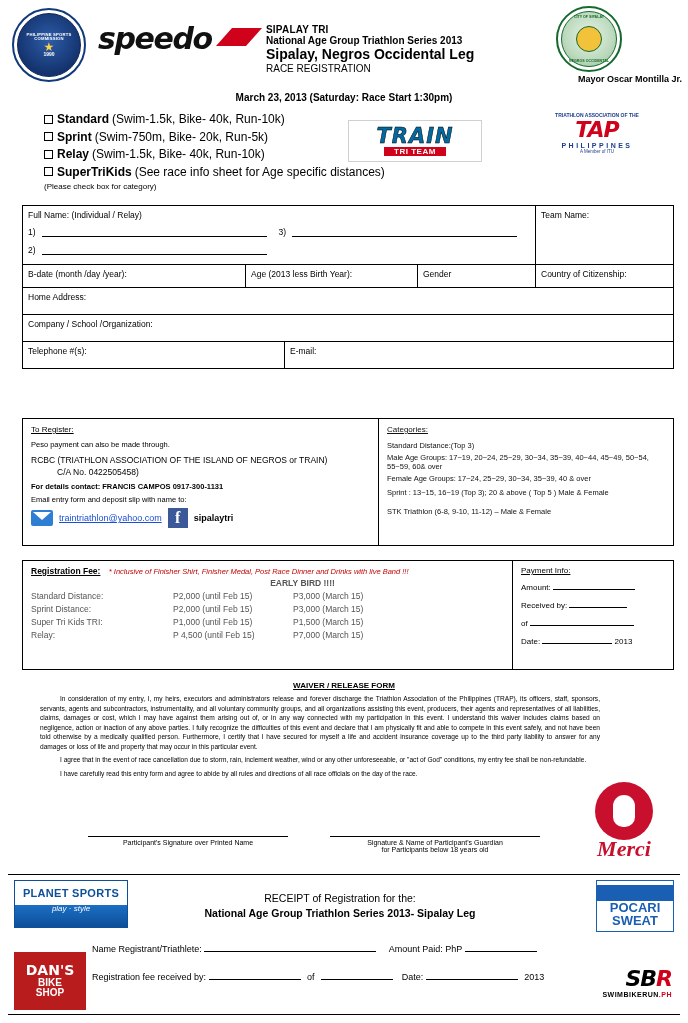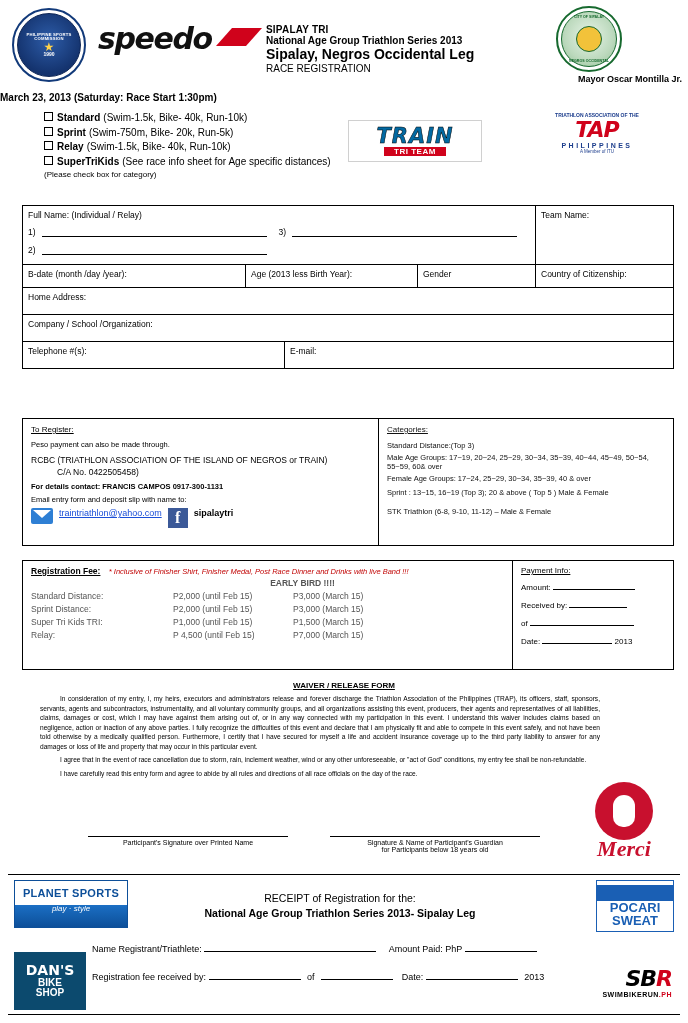--- a/index.html
+++ b/index.html
@@ -60,25 +60,25 @@
     width:56px;height:56px;border-radius:50%;
     background: radial-gradient(circle at 50% 45%, #e8f4e8 0%, #bcd9bd 60%, #8fbf93 100%);
     border:1px solid #16692e; position:relative;
     display:flex;align-items:center;justify-content:center;
   }
   .seal-txt { font-size:3.6px; font-weight:bold; color:#16692e; position:absolute; top:3px; width:100%; text-align:center;}
   .seal-txt2 { font-size:3.6px; font-weight:bold; color:#16692e; position:absolute; bottom:3px; width:100%; text-align:center;}
   .seal-core { width:26px;height:26px;border-radius:50%;background:#f2c23a;border:1px solid #16692e; }
   .mayor { position:absolute; right:6px; top:74px; font-size:9px; font-weight:bold; }
 
-  .racedate { position:absolute; left:0; right:0; top:92px; font-size:10px; font-weight:bold; }
+  .racedate { position:absolute; left:0; right:0; top:92px; text-align:center; font-size:10px; font-weight:bold; }
 
   
   .checks { position:absolute; left:44px; top:112px; width:360px; }
-  .chkrow { display:flex; align-items:flex-start; margin-bottom:3.5px; font-size:10px; }
+  .chkrow { display:flex; align-items:center; margin-bottom:3.5px; font-size:12px; }
   .box { width:9px;height:9px;border:1px solid #000; display:inline-block; margin-right:4px; flex:none; background:#fff;}
   .chkrow b { font-weight:bold; }
   .note { font-size:8px; margin-top:1px; }
 
   .train-logo {
     position:absolute; left:348px; top:120px; width:134px; height:42px;
     background:#ffffff; border:1px solid #d0d0d0;
     display:flex; align-items:center; justify-content:center; flex-direction:column;
   }
   .train-word {
@@ -111,21 +111,21 @@
   .numlbl { font-size:8.5px; }
 
   
   .infobox { position:absolute; left:22px; top:418px; width:652px; height:128px; border:1px solid #000; display:flex; }
   .ib-left { width:356px; border-right:1px solid #000; padding:6px 8px; position:relative; }
   .ib-right { flex:1; padding:6px 8px; }
   .u { text-decoration:underline; }
   .ib-left .ln { font-size:7.5px; margin-bottom:3px; }
   .ib-left .bigln { font-size:8.5px; margin-bottom:2px; }
   .ib-right .ln { font-size:7.5px; margin-bottom:3px; color:#111; }
-  .mailrow { display:flex; gap:6px; margin-top:4px; }
+  .mailrow { display:flex; align-items:center; gap:6px; margin-top:4px; }
   .mailicon { width:22px;height:16px;background:#2e7fd4;border-radius:2px;position:relative; }
   .mailicon:after{content:"";position:absolute;left:2px;top:2px;width:18px;height:12px;border-top:8px solid #fff;border-left:9px solid transparent;border-right:9px solid transparent;box-sizing:border-box;}
   .email { color:#1b4fd8; text-decoration:underline; font-size:9px; }
   .fbicon { width:20px;height:20px;background:#3b5998;color:#fff;font-family:"Liberation Serif",serif;font-weight:bold;font-size:16px;text-align:center;line-height:20px; }
   .fbname { font-size:9px; font-weight:bold; }
 
   
   .feebox { position:absolute; left:22px; top:560px; width:652px; height:110px; border:1px solid #000; display:flex; }
   .fb-left { flex:1; padding:5px 8px; border-right:1px solid #000; }
   .fb-right { width:160px; padding:5px 8px; }
@@ -172,21 +172,21 @@
   }
   .pocari-bar { width:100%; height:16px; background:#1a5fb4; }
   .pocari-w1 { font-size:13px; font-weight:bold; color:#1a5fb4; line-height:13px; }
   .pocari-w2 { font-size:13px; font-weight:bold; color:#1a5fb4; line-height:13px; }
 
   .rline1 { position:absolute; left:92px; top:944px; font-size:9px; }
   .rline2 { position:absolute; left:92px; top:972px; font-size:9px; }
   .fill { border-bottom:1px solid #000; display:inline-block; }
 
   .dans {
-    position:absolute; left:14px; top:952px; width:72px; height:58px; background:#0c4a6e; color:#fff;
+    position:absolute; left:14px; top:952px; width:72px; height:58px; background:#b91c1c; color:#fff;
     display:flex; flex-direction:column; align-items:center; justify-content:center; line-height:1.05;
   }
   .dans span { font-family:"DejaVu Sans", sans-serif; font-weight:bold; font-size:14px; }
   .dans small { font-size:10px; font-weight:bold; }
   .sbr { position:absolute; right:16px; top:966px; text-align:right; }
   .sbr-word { font-family:"DejaVu Sans", sans-serif; font-weight:bold; font-style:italic; font-size:22px; letter-spacing:-1px; }
   .sbr-r { color:#d0021b; }
   .sbr-sub { font-size:7px; font-weight:bold; letter-spacing:.5px; }
   .sbr-sub .ph { color:#d0021b; }
   .bottom-rule { position:absolute; left:8px; right:8px; top:1014px; border-top:1px solid #000; }

